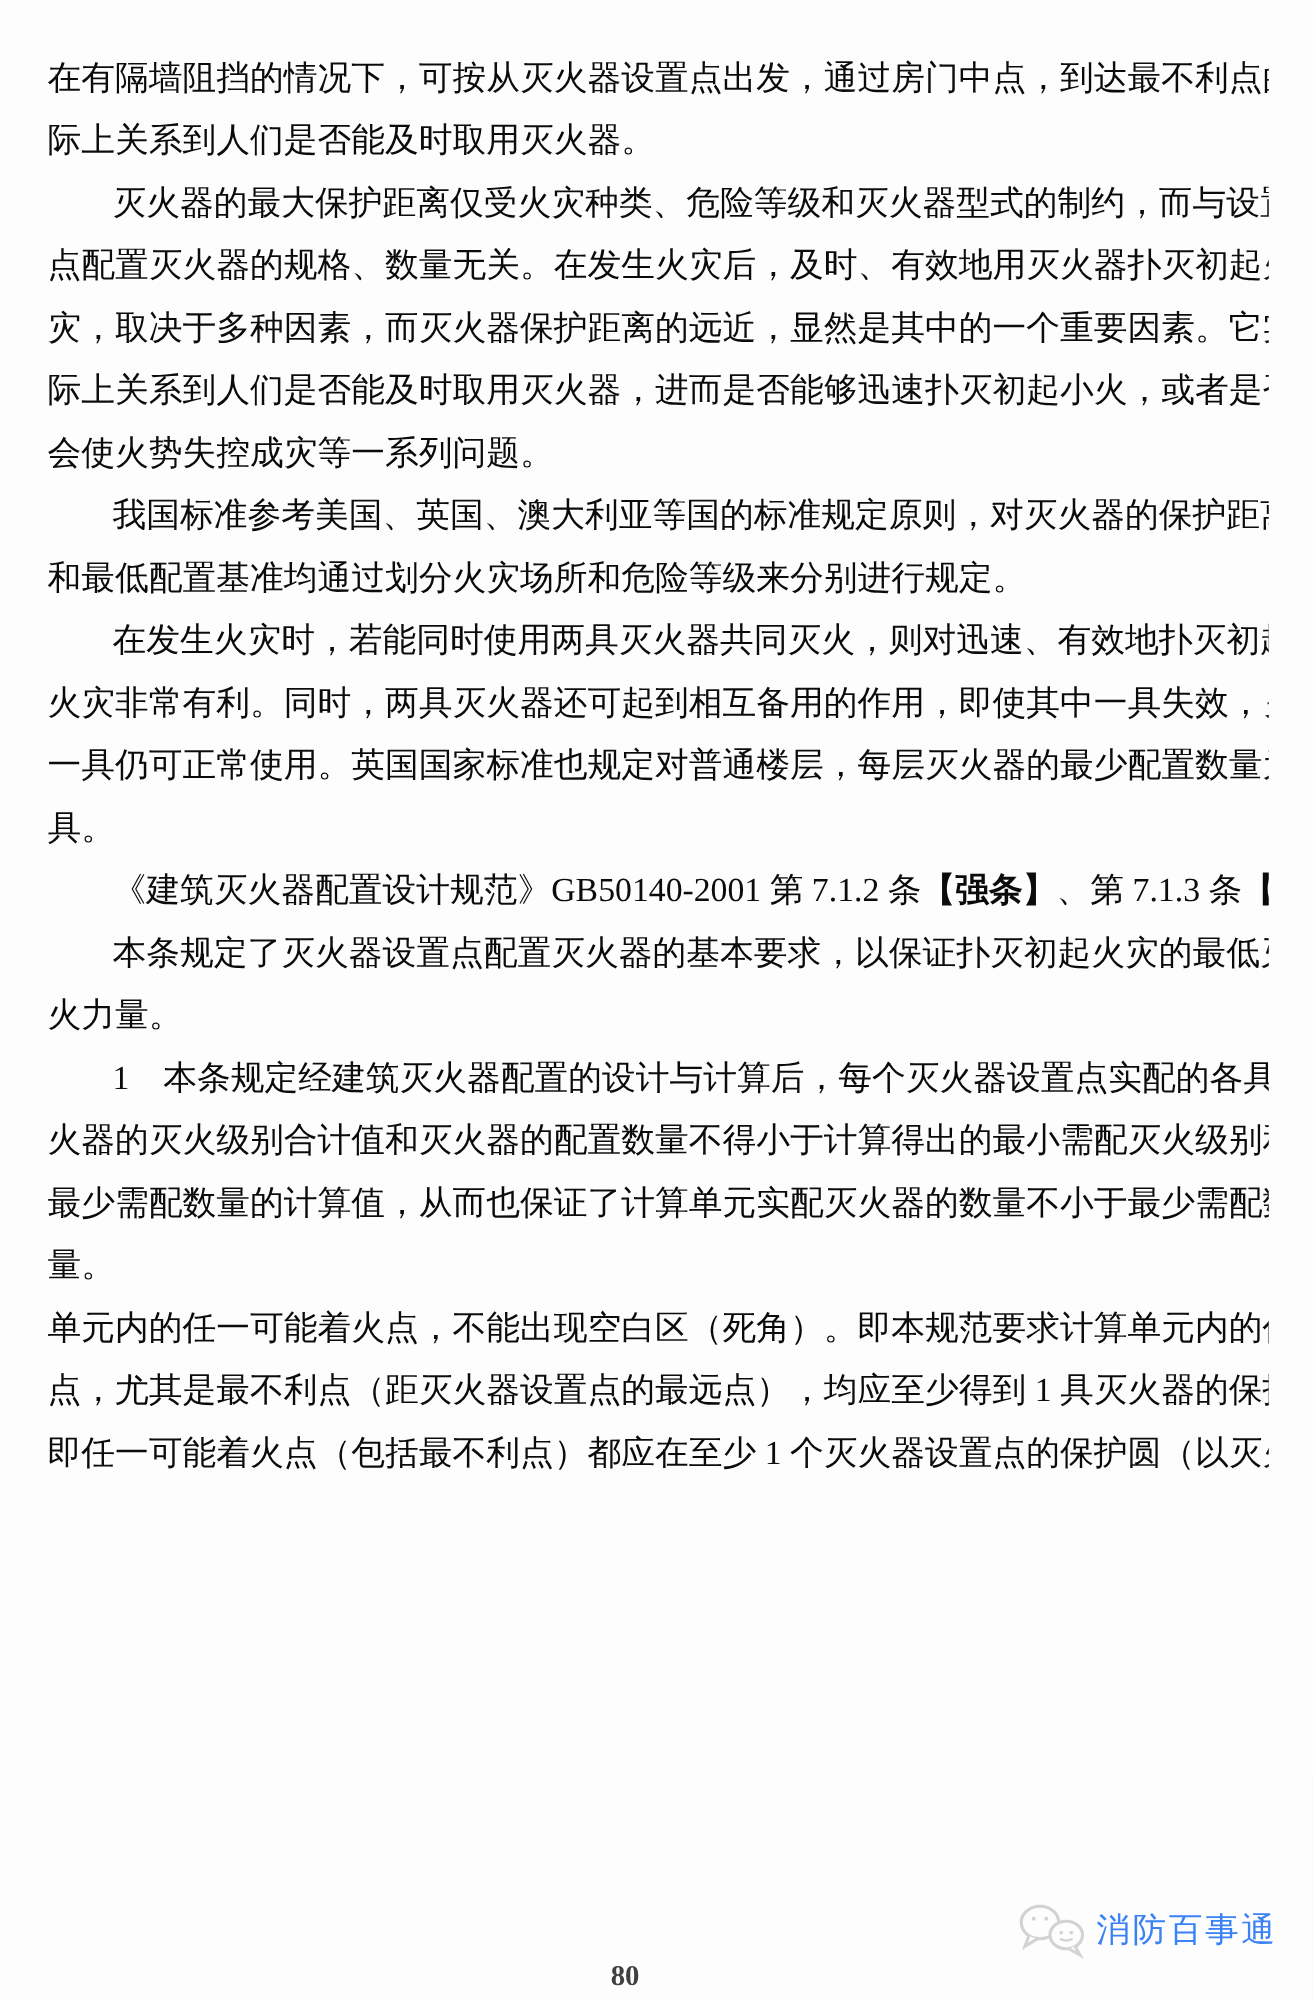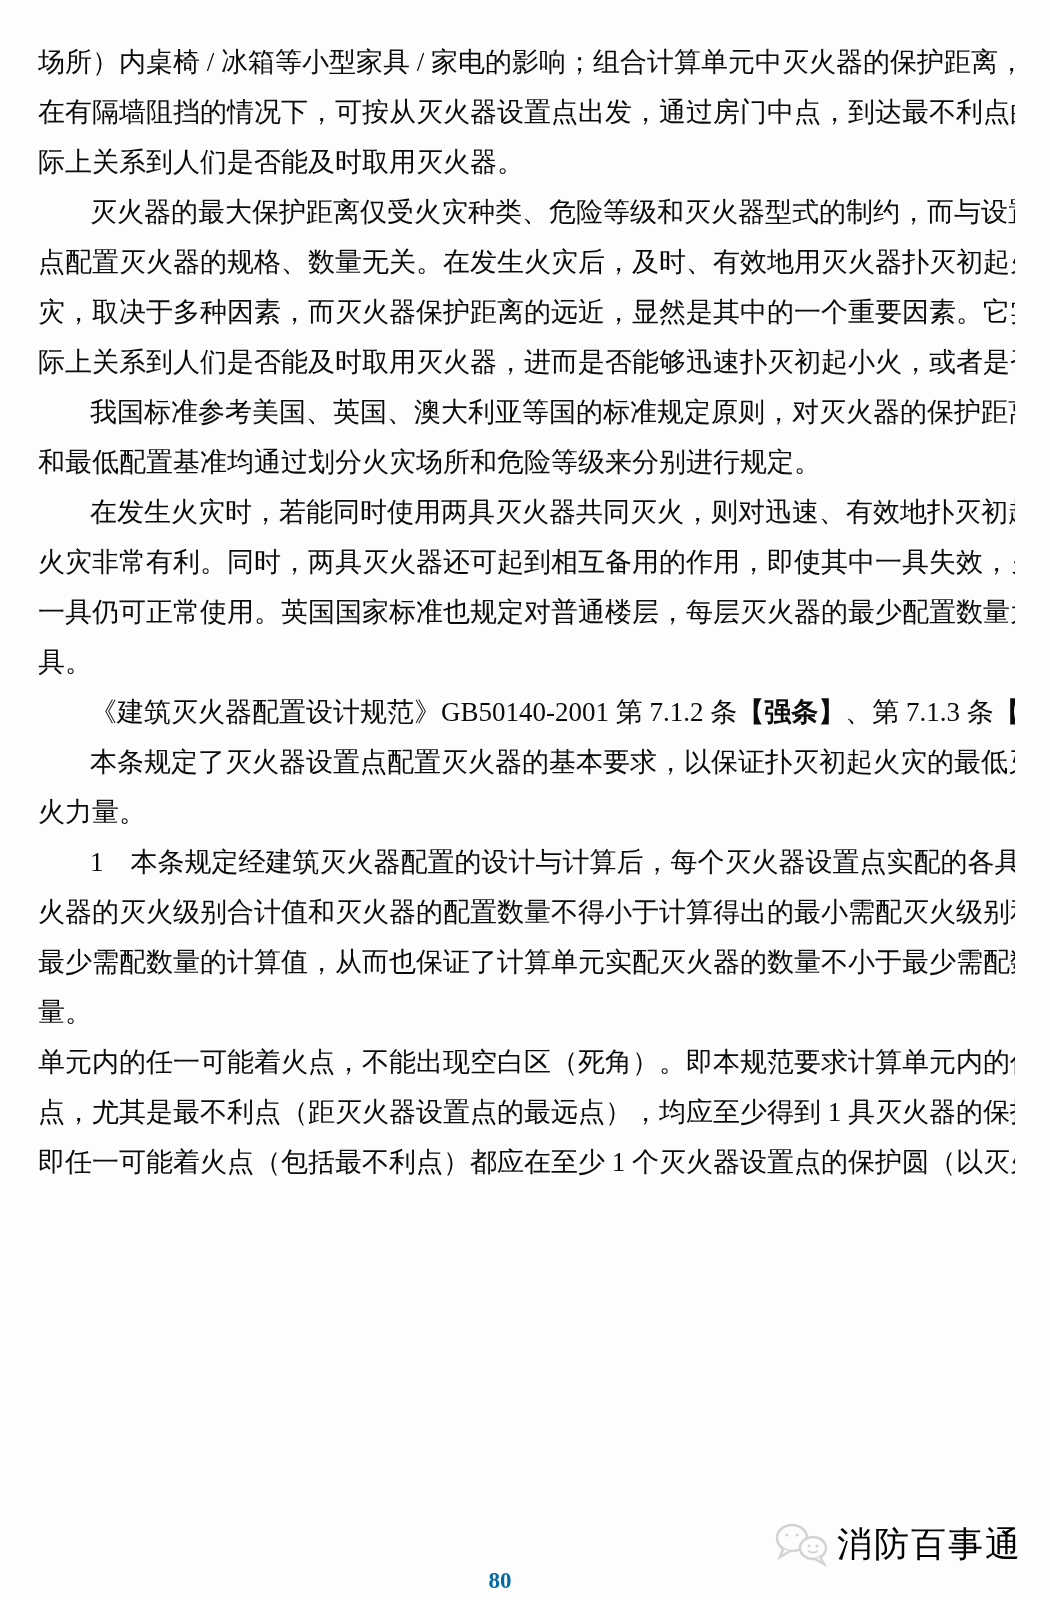--- a/index.html
+++ b/index.html
@@ -32,52 +32,52 @@
   .line.indent{ padding-left:52px; }
   .line.bold{ font-weight:bold; }
   .line .b{ font-weight:bold; }
   .footer-watermark{
     position:absolute;
     right:28px;
     top:1520px;
     display:flex;
     align-items:center;
     gap:6px;
-    color:#000000;
-    font-size:35px;
+    color:#3b82f6;
+    font-size:27px;
     letter-spacing:2px;
     user-select:none;
   }
   .wm-icon{ width:58px;height:48px; }
   .page-number{
     position:absolute;
     left:0;
     bottom:0;
     width:1000px;
     text-align:center;
     font-size:23px;
     font-weight:bold;
-    color:#0369a1;
+    color:#404040;
     height:32px;
     line-height:26px;
   }
 </style>
 </head>
 <body>
 
 <div class="page">
 
   <div class="doc-body">
-      <div class="line fill">场所）内桌椅 / 冰箱等小型家具 / 家电的影响；组合计算单元中灭火器的保护距离，</div>
       <div class="line fill">在有隔墙阻挡的情况下，可按从灭火器设置点出发，通过房门中点，到达最不利点的</div>
       <div class="line">际上关系到人们是否能及时取用灭火器。</div>
       <div class="line fill indent">灭火器的最大保护距离仅受火灾种类、危险等级和灭火器型式的制约，而与设置</div>
       <div class="line fill">点配置灭火器的规格、数量无关。在发生火灾后，及时、有效地用灭火器扑灭初起火</div>
       <div class="line fill">灾，取决于多种因素，而灭火器保护距离的远近，显然是其中的一个重要因素。它实</div>
       <div class="line fill">际上关系到人们是否能及时取用灭火器，进而是否能够迅速扑灭初起小火，或者是否</div>
+      <div class="line">会使火势失控成灾等一系列问题。</div>
       <div class="line fill indent">我国标准参考美国、英国、澳大利亚等国的标准规定原则，对灭火器的保护距离</div>
       <div class="line">和最低配置基准均通过划分火灾场所和危险等级来分别进行规定。</div>
       <div class="line fill indent">在发生火灾时，若能同时使用两具灭火器共同灭火，则对迅速、有效地扑灭初起</div>
       <div class="line fill">火灾非常有利。同时，两具灭火器还可起到相互备用的作用，即使其中一具失效，另</div>
       <div class="line fill">一具仍可正常使用。英国国家标准也规定对普通楼层，每层灭火器的最少配置数量为 2</div>
       <div class="line">具。</div>
       <div class="line fill indent"><span>《建筑灭火器配置设计规范》GB50140-2001 第 7.1.2 条</span><span class="b">【强条】</span><span>、第 7.1.3 条</span><span class="b">【强</span></div>
       <div class="line fill indent">本条规定了灭火器设置点配置灭火器的基本要求，以保证扑灭初起火灾的最低灭</div>
       <div class="line">火力量。</div>
       <div class="line fill indent">1　本条规定经建筑灭火器配置的设计与计算后，每个灭火器设置点实配的各具灭</div>

